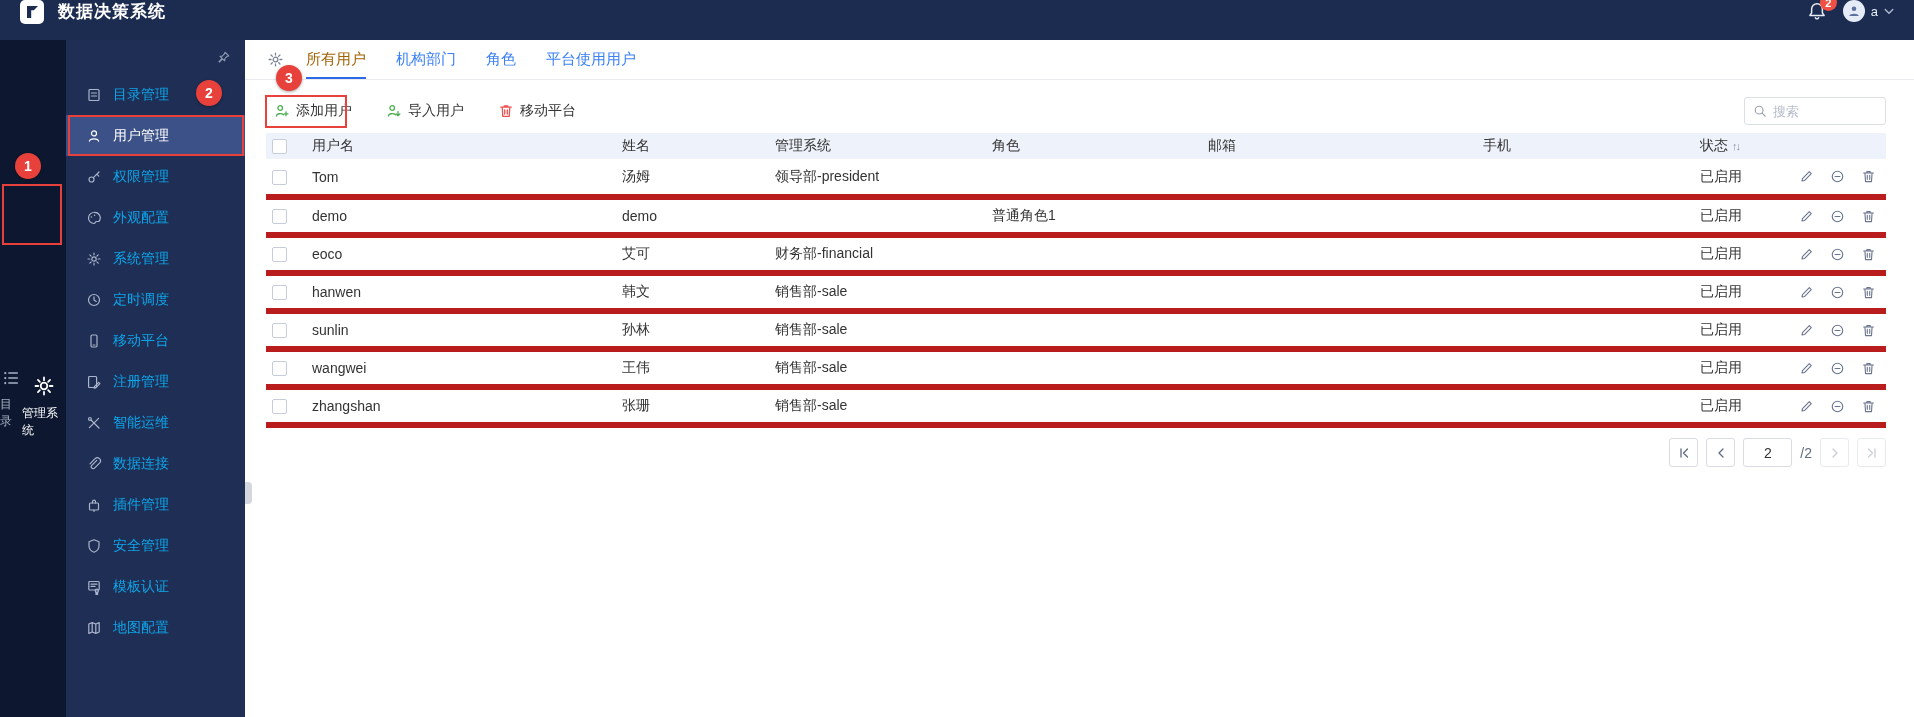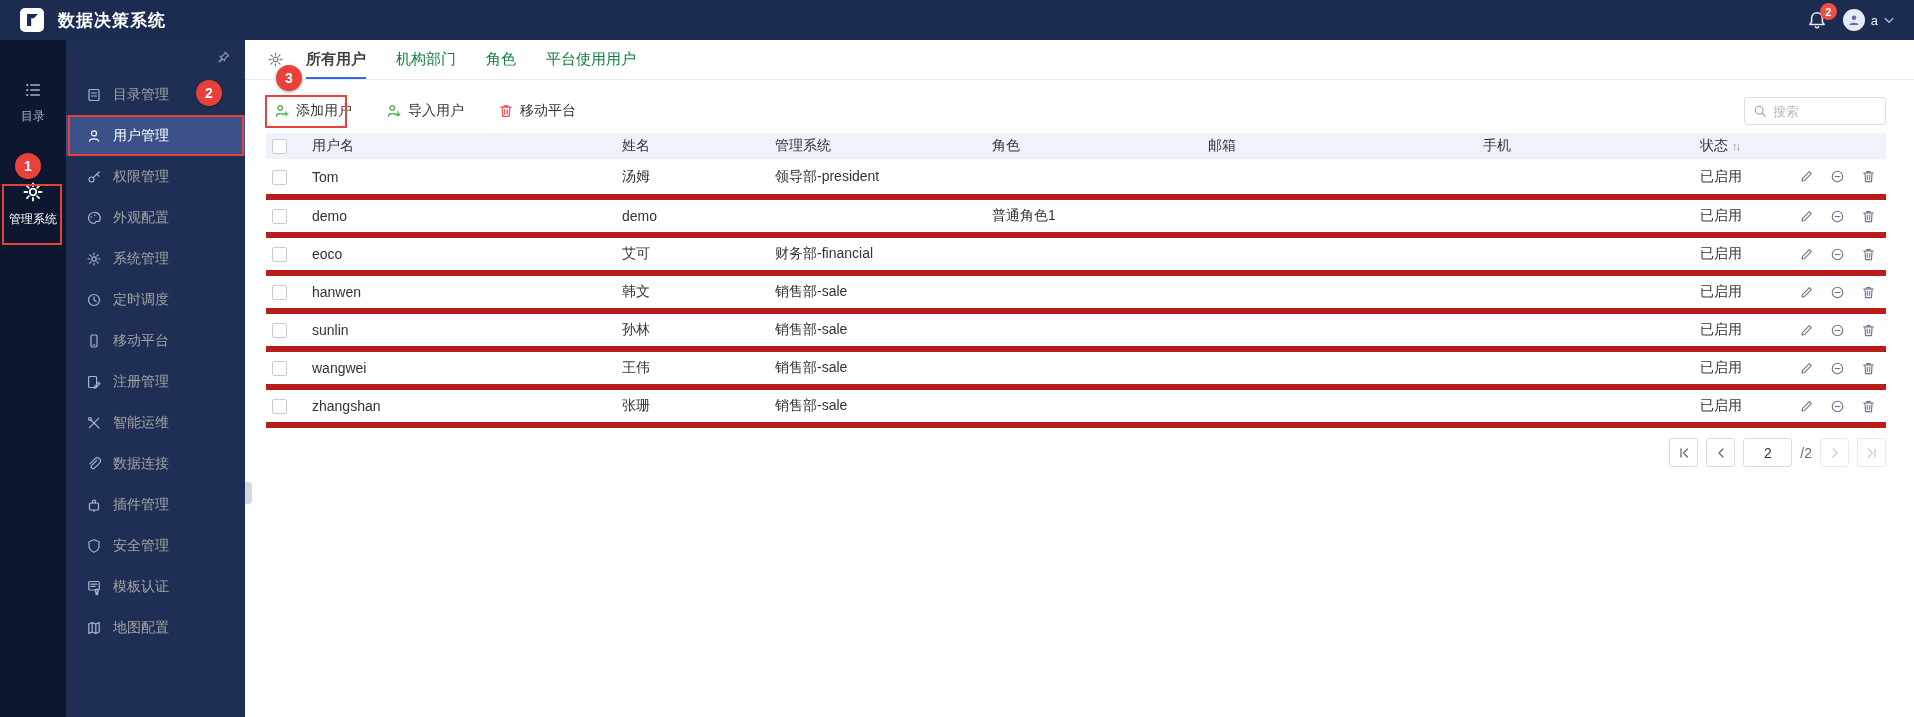--- a/index.html
+++ b/index.html
@@ -1,54 +1,54 @@
 <!DOCTYPE html>
 <html><head>
 <meta charset="utf-8">
 <style>
   * { margin:0; padding:0; box-sizing:border-box; }
   html,body { width:1914px; height:717px; font-family:"Liberation Sans","DejaVu Sans",sans-serif; }
   .page { position:relative; width:1914px; height:717px; background:#fff; overflow:hidden; }
 
   
-  .topbar { height:40px; background:#1c2b50; display:flex; align-items:center; padding:0 20px; color:#fff; }
+  .topbar { height:40px; background:#1c2b50; display:flex; align-items:flex-start; padding:0 20px; color:#fff; }
   .logo { width:24px; height:24px; flex:0 0 auto; }
   .tb-title { margin-left:14px; font-size:17px; font-weight:bold; letter-spacing:1px; }
   .tb-right { margin-left:auto; display:flex; align-items:center; gap:16px; }
   .bell-wrap { position:relative; width:20px; height:20px; color:#e8ecf5; cursor:pointer; }
   .badge { position:absolute; top:-7px; right:-10px; min-width:17px; height:17px; padding:0 4px; background:#f04f43; border-radius:9px; color:#fff; font-size:11px; display:flex; align-items:center; justify-content:center; font-weight:bold; }
   .user-chip { display:flex; align-items:center; gap:6px; cursor:pointer; }
   .avatar { width:22px; height:22px; border-radius:50%; background:#e6ecf7; display:flex; align-items:center; justify-content:center; color:#5b709c; }
   .uname { font-size:13px; color:#e8ecf5; }
   .chev { color:#aeb8cf; }
 
   
   .body { display:flex; height:677px; }
 
   
-  .rail { width:66px; background:#0d1830; display:flex; flex-direction:column; align-items:center; flex-shrink:0; }
+  .rail { width:66px; background:#0d1830; display:flex; flex-direction:row; align-items:center; flex-shrink:0; }
   .rail-item { display:flex; flex-direction:column; align-items:center; gap:8px; cursor:pointer; }
   .rail-item .rlabel { font-size:12px; }
   .rail-dir { margin-top:40px; color:#a7b0c3; }
   .rail-admin { margin-top:56px; color:#fff; }
 
   
   .sidebar { width:179px; background:#1f2e54; flex-shrink:0; }
   .pin-row { height:34px; display:flex; justify-content:flex-end; align-items:center; padding-right:14px; color:#8d97b0; }
-  .side-item { height:41px; display:flex; align-items:center; padding-left:20px; gap:11px; color:#a3a3a3; font-size:14px; cursor:pointer; white-space:nowrap; }
+  .side-item { height:41px; display:flex; align-items:center; padding-left:20px; gap:11px; color:#0ea5e9; font-size:14px; cursor:pointer; white-space:nowrap; }
   .side-item .sicon { display:flex; color:#aab4ca; }
   .side-item.active { background:#3c5187; color:#fff; }
   .side-item.active .sicon { color:#fff; }
 
   
   .main { flex:1; min-width:0; display:flex; flex-direction:column; background:#fff; }
   .tabbar { height:40px; border-bottom:1px solid #e8eaef; display:flex; align-items:stretch; padding-left:22px; }
   .tgear { align-self:center; margin-right:22px; color:#7a8396; cursor:pointer; display:flex; }
-  .tab { display:flex; align-items:center; margin-right:30px; font-size:15px; color:#15803d; position:relative; cursor:pointer; white-space:nowrap; }
-  .tab.active { color:#404040; font-weight:bold; }
+  .tab { display:flex; align-items:center; margin-right:30px; font-size:15px; color:#3b82f6; position:relative; cursor:pointer; white-space:nowrap; }
+  .tab.active { color:#a16207; font-weight:normal; }
   .tab.active::after { content:""; position:absolute; left:0; right:0; bottom:0; height:2px; background:#2d6ae8; }
 
   .content { flex:1; padding:15px 28px 0 21px; }
   .toolbar { display:flex; align-items:center; height:32px; margin-bottom:6px; }
   .tool-btn { display:flex; align-items:center; gap:6px; font-size:14px; color:#333; margin-right:18px; height:22px; padding:0 8px; cursor:pointer; }
   .ticon-green { color:#4caf50; display:flex; }
   .ticon-red { color:#f05050; display:flex; }
   .searchbox { margin-left:auto; width:142px; height:28px; border:1px solid #dcdfe6; border-radius:3px; display:flex; align-items:center; padding:0 8px; gap:6px; color:#9aa2b1; background:#fff; }
   .searchbox input { border:none; outline:none; flex:1; min-width:0; font-size:13px; color:#333; font-family:inherit; }
   .searchbox input::placeholder { color:#b4bac6; }

